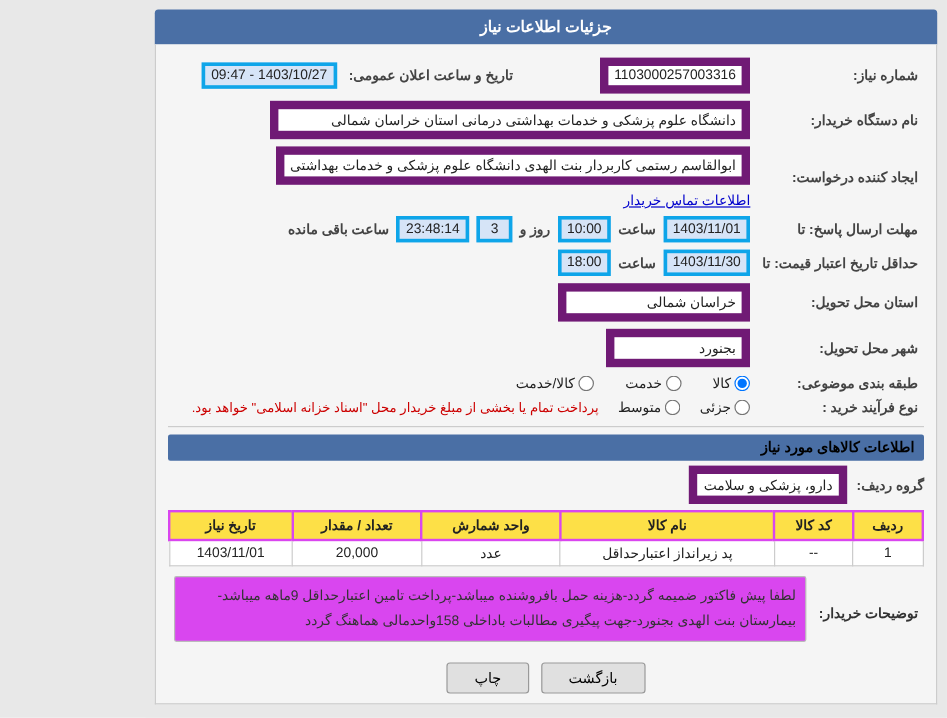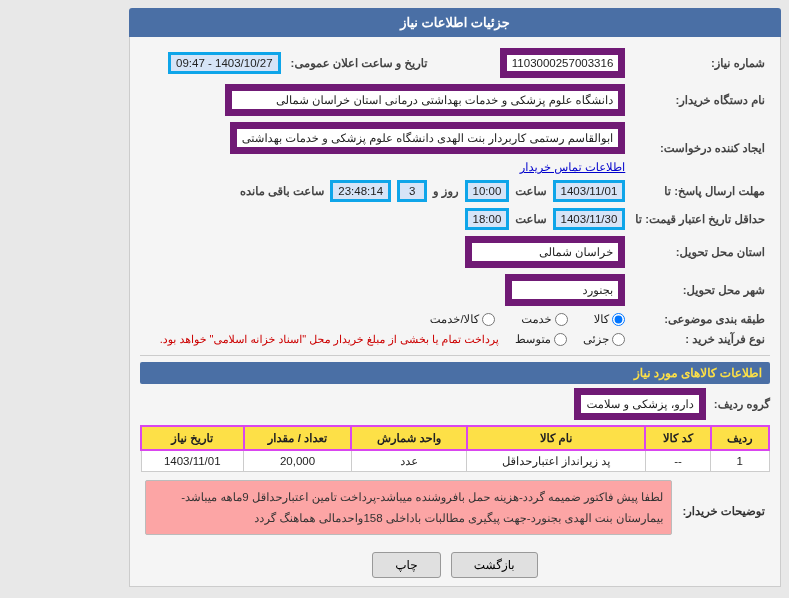--- a/index.html
+++ b/index.html
@@ -73,21 +73,21 @@
       font-size: 11.5px;
     }
     .row-flex {
       display: flex;
       align-items: center;
       gap: 6px;
       flex-wrap: wrap;
     }
     .section-title {
       background: #4a6fa5;
-      color: #fde047;
+      color: #000000;
       padding: 4px 8px;
       font-size: 12px;
       font-weight: bold;
       margin: 6px 0 4px 0;
       border-radius: 2px;
     }
     .note-box {
       background: #fffde7;
       border: 1px solid #e0c060;
       padding: 5px 8px;
@@ -111,21 +111,21 @@
       text-align: center;
       font-weight: bold;
     }
     .products-table td {
       border: 1px solid #ccc;
       padding: 3px 6px;
       text-align: center;
       background: #fff;
     }
     .buyer-note-box {
-      background: #fca5a5;
+      background: #d946ef;
       border: 1px solid #bbb;
       padding: 6px 8px;
       font-size: 11.5px;
       color: #333;
       margin-bottom: 6px;
       border-radius: 2px;
       line-height: 1.8;
       text-align: right;
     }
     .buyer-note-label {

